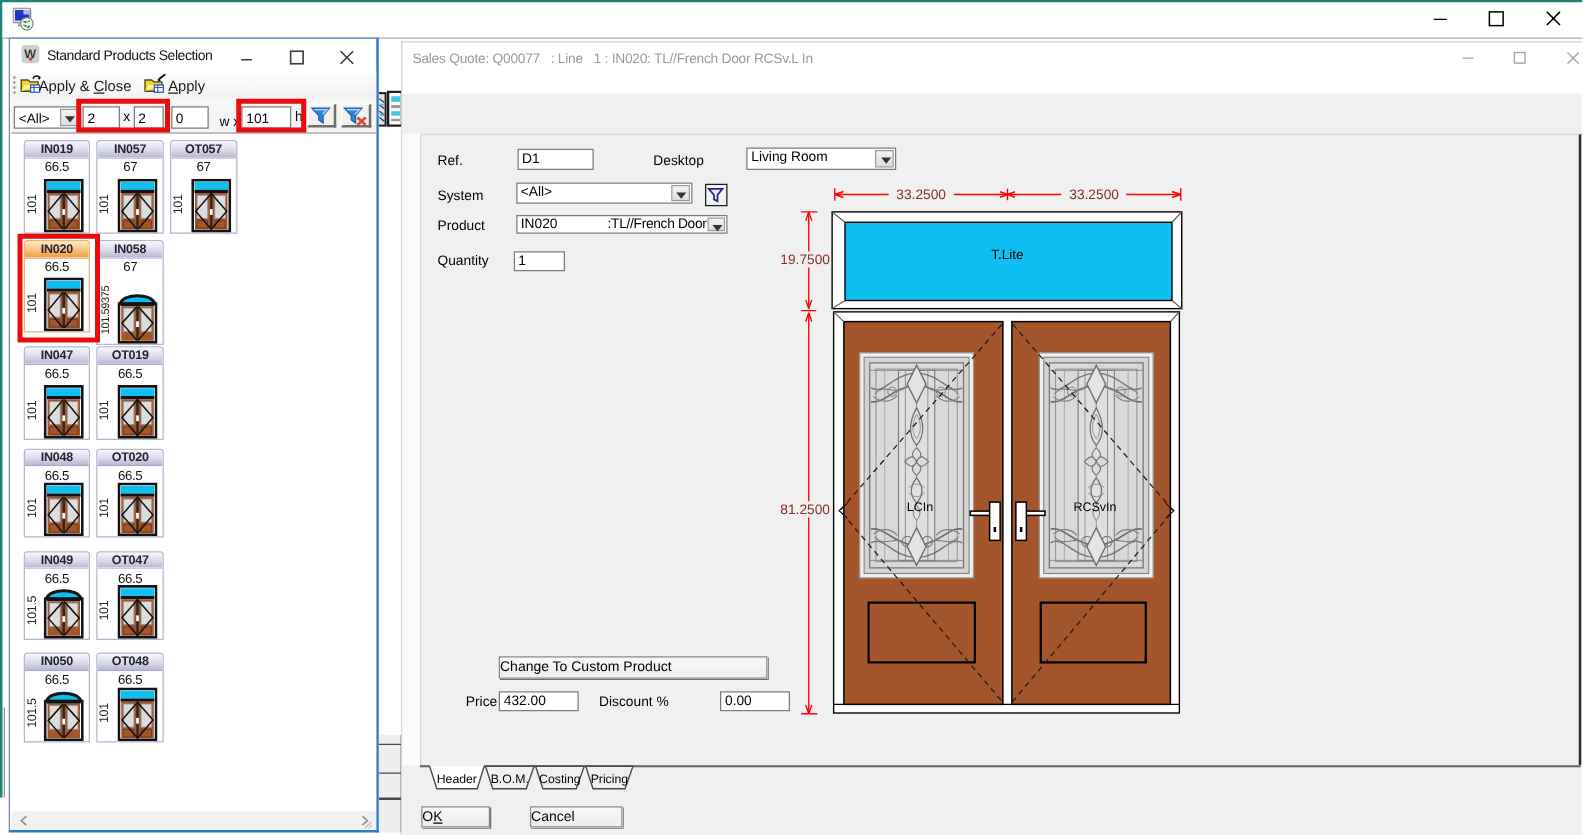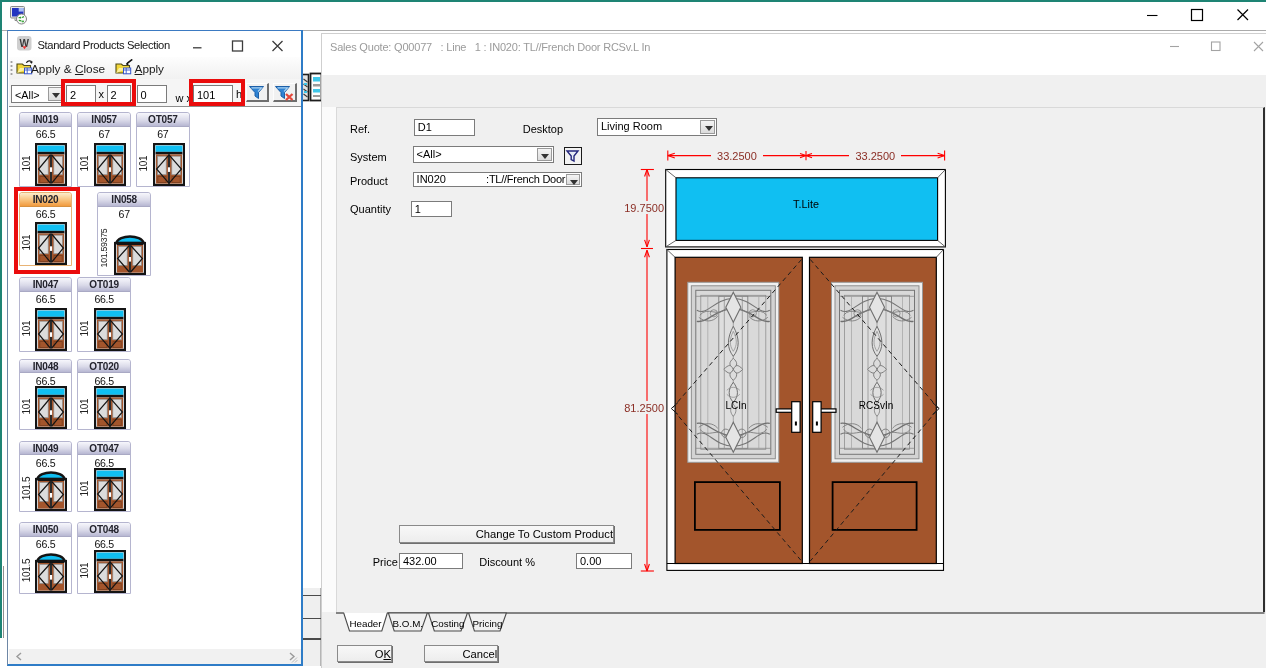--- a/index.html
+++ b/index.html
@@ -9,21 +9,21 @@
   #stage { position:relative; width:1266px; height:668px; background:#fff; }
   .tb { position:absolute; background:#fff; border:1px solid #7b7b7b;
     font-size:11px; color:#000; padding:1px 0 0 3px; line-height:13px; }
   .lbl { position:absolute; font-size:11px; color:#000; white-space:nowrap; }
   .combo-arrow { position:absolute; right:1px; top:1px; bottom:1px; width:15px;
     background:linear-gradient(#f4f4f4,#dcdcdc); border:1px solid #9a9a9a; }
   .combo-arrow:after { content:""; position:absolute; left:3.5px; top:5px;
     border:4px solid transparent; border-top:5px solid #333; }
   .btn { position:absolute; background:linear-gradient(#f8f8f8,#ededed);
     border:1px solid #8a8a8a; box-shadow:1px 1px 0 #6f6f6f;
-    font-size:11.2px; color:#000; text-align:right; }
+    font-size:11.2px; color:#000; text-align:left; }
   .redbox { position:absolute; border:4px solid #ea0c0c; }
   .tile { position:absolute; width:53.7px; background:#fff; border:1px solid #b5b5cf;
     border-radius:3px 3px 0 0; }
   .tile .th { height:13.5px; background:linear-gradient(#f7f7fc 0%,#dadae9 55%,#b7b7d2 100%);
     border-bottom:1px solid #a9a9c4; border-radius:2.5px 2.5px 0 0; font-size:10px;
     font-weight:bold; color:#24242e; text-align:center; line-height:13.5px; letter-spacing:-0.2px; }
   .tile.sel .th { background:linear-gradient(#fdeccb 0%,#f8c27c 55%,#f19b3f 100%);
     border-bottom:1px solid #d8913f; }
   .tile.sel { border-color:#e8b375; }
   .tile .tn { font-size:10.6px; color:#111; text-align:center; margin-top:1.5px; letter-spacing:-0.3px;}
@@ -347,21 +347,21 @@
       </svg>
   </div>
   <div class="tile sel" style="left:18.7px;top:192.1px;height:74.0px;">
     <div class="th">IN020</div>
     <div class="tn">66.5</div>
     <div class="tr" style="left:-16px;top:44.0px;font-size:10px;">101</div>
     <svg class="td" width="32" height="43" viewBox="0 0 32 43">
         <use href="#thumbIN"></use>
       </svg>
   </div>
-  <div class="tile" style="left:77.3px;top:192.1px;height:84px;margin-left:20px;">
+  <div class="tile" style="left:77.3px;top:192.1px;height:84px;">
     <div class="th">IN058</div>
     <div class="tn">67</div>
     <div class="tr" style="left:-16px;top:49.7px;font-size:8.8px;">101.59375</div>
     <svg class="td" width="32" height="43" viewBox="0 0 32 43">
         <use href="#thumbARCH"></use>
       </svg>
   </div>
   <div class="tile" style="left:18.7px;top:277.1px;height:75.2px;">
     <div class="th">IN047</div>
     <div class="tn">66.5</div>

